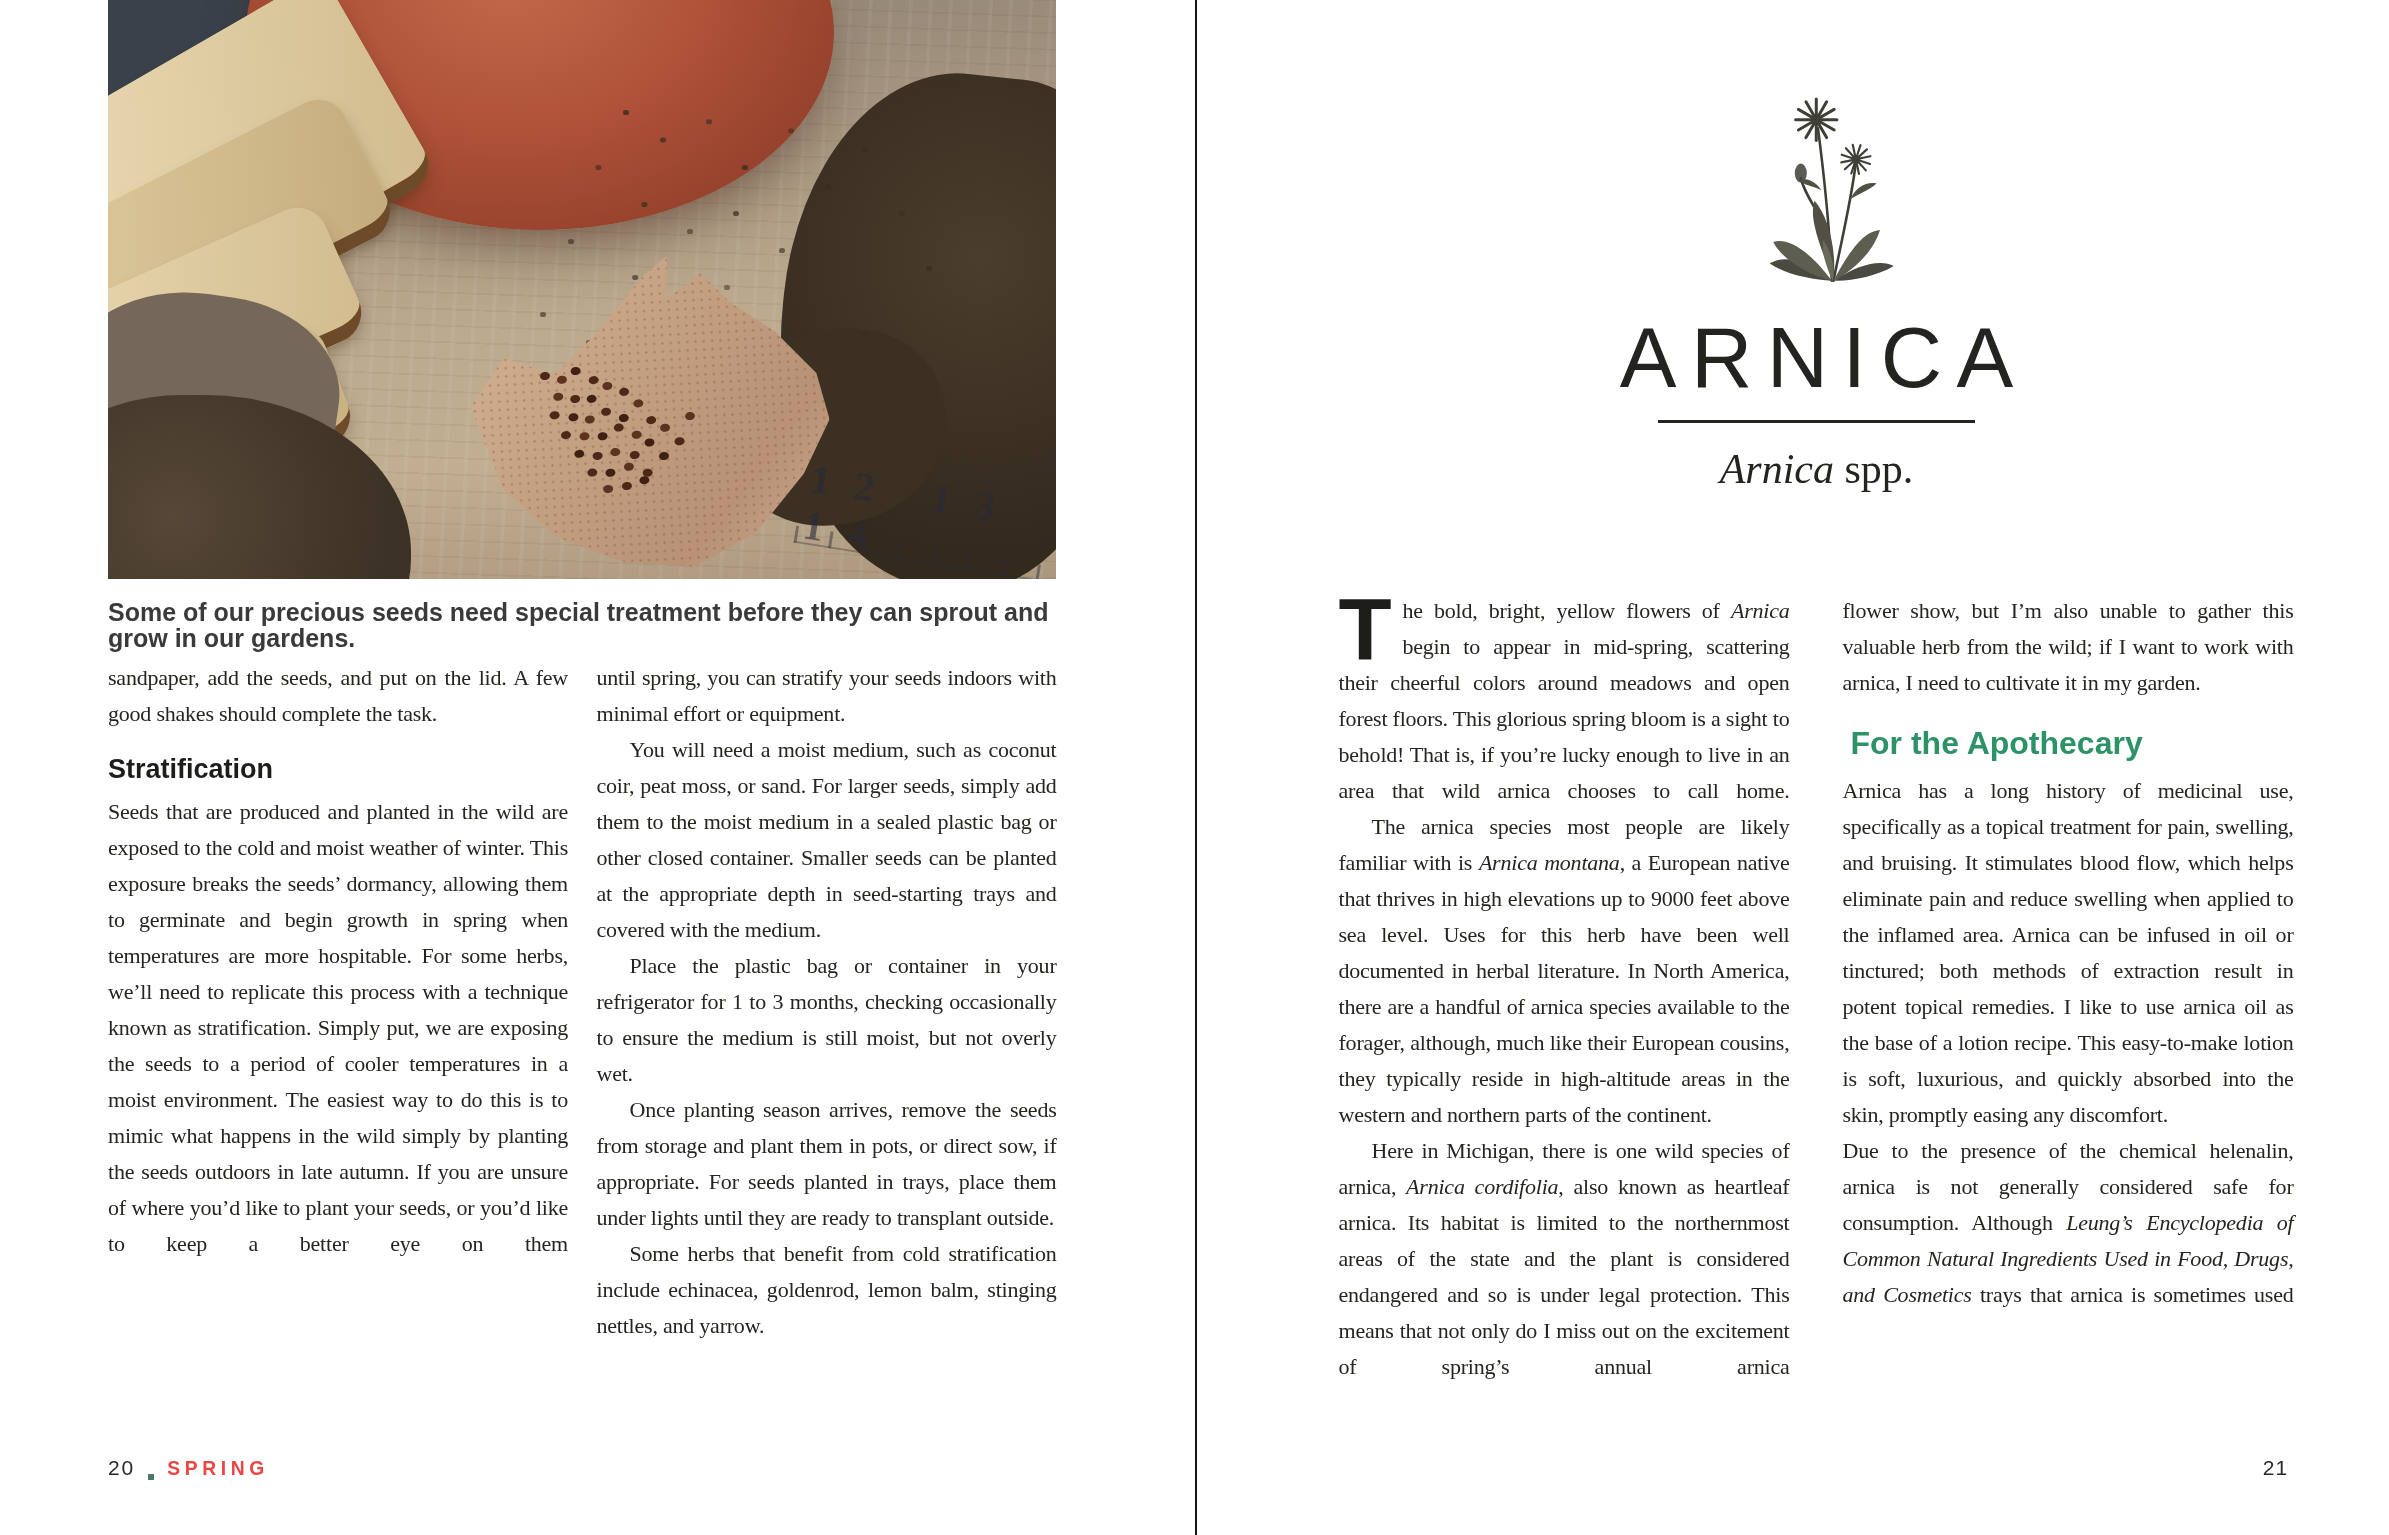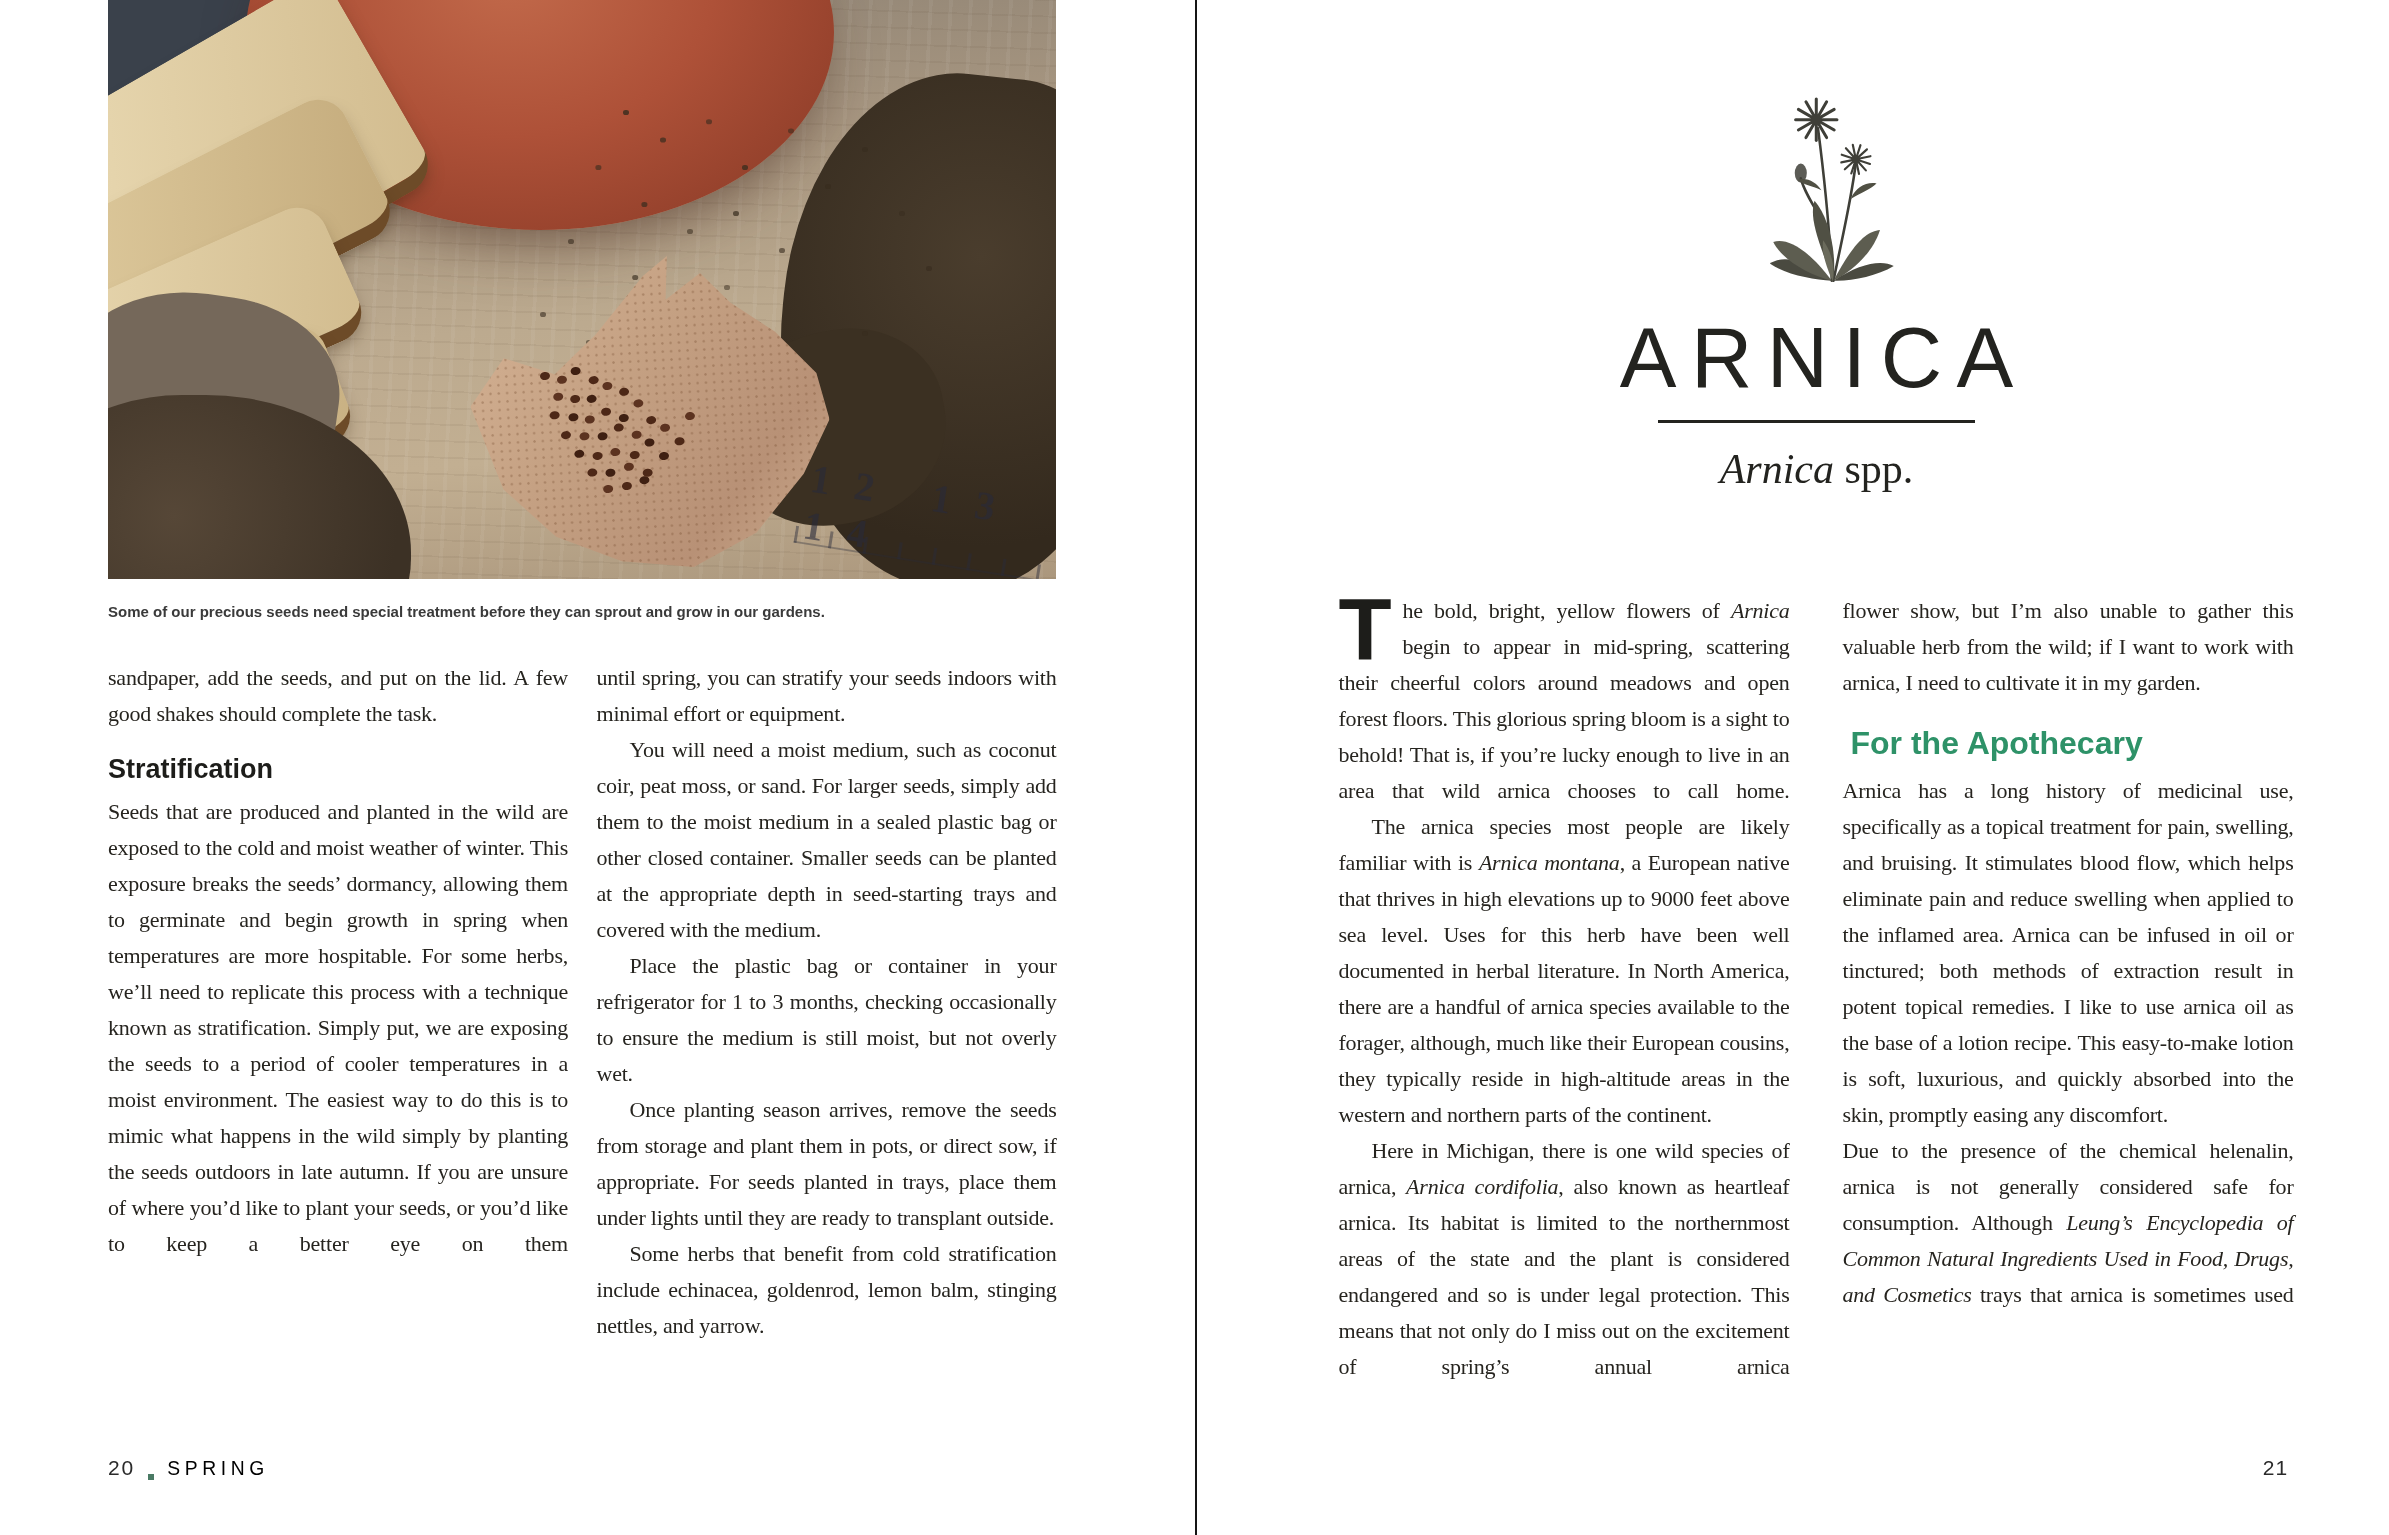--- a/index.html
+++ b/index.html
@@ -53,21 +53,21 @@
       33px 64px 0 #5c3320,51px 66px 0 #3f2012,68px 59px 0 #4d2817,85px 68px 0 #5c3320,101px 55px 0 #4d2817,
       26px 81px 0 #3f2012,44px 85px 0 #4d2817,62px 83px 0 #5c3320,81px 88px 0 #4d2817,97px 77px 0 #3f2012,
       114px 64px 0 #5c3320,37px 101px 0 #4d2817,55px 103px 0 #3f2012,74px 99px 0 #5c3320,92px 107px 0 #4d2817,
       110px 92px 0 #3f2012,51px 119px 0 #5c3320,70px 118px 0 #4d2817,88px 114px 0 #3f2012,127px 79px 0 #4d2817,140px 55px 0 #5c3320;}
   .ruler-numbers{position:absolute;left:698px;top:474px;transform:rotate(9deg);
     font-family:"Liberation Serif",serif;font-size:40px;font-weight:700;letter-spacing:24px;color:rgba(40,42,58,.6);}
   .ruler-ticks{position:absolute;left:685px;top:548px;width:285px;height:14.7px;transform:rotate(9deg);
     background:repeating-linear-gradient(90deg,rgba(40,42,58,.45) 0 2.8px,transparent 2.8px 35px);border-bottom:2.8px solid rgba(40,42,58,.35);}
 
   .caption{position:absolute;top:599px;left:108px;width:949px;margin:0;
-    font-family:"Liberation Sans",sans-serif;font-weight:700;font-size:15px;line-height:26px;color:#3a3a3a;}
+    font-family:"Liberation Sans",sans-serif;font-weight:700;font-size:25px;line-height:26px;color:#3a3a3a;}
 
   .cols{position:absolute;display:flex;}
   .page-left .cols{top:654px;left:108px;gap:28.5px;margin-top:6px;}
   .page-left .col{width:460px;}
   .page-right .cols{top:593px;left:142px;gap:53px;}
   .page-right .col{width:451px;}
 
   p.body{margin:0;font-size:22px;line-height:36px;letter-spacing:-0.01em;color:#26241f;
     text-align:justify;}
   p.ind{text-indent:33px;}
@@ -75,21 +75,21 @@
   .strat-heading{margin:22px 0 9.2px;font-family:"Liberation Sans",sans-serif;font-weight:700;
     font-size:27px;color:#1d1d1a;}
   .green-heading{margin:24px 8px 11px;font-family:"Liberation Sans",sans-serif;font-weight:700;
     font-size:32px;color:#2e9268;}
   .dropcap{float:left;font-family:"Liberation Sans",sans-serif;font-weight:700;font-size:87px;
     line-height:68px;margin:1.8px 11px 0 0;color:#1d1d1a;}
 
   .footer-left{position:absolute;left:108px;bottom:56px;font-family:"Liberation Sans",sans-serif;
     font-size:21px;color:#2a2a2a;letter-spacing:1.8px;display:flex;align-items:flex-end;}
   .footer-dot{display:inline-block;width:6.4px;height:6.4px;background:#4a7a64;margin:0 13px;}
-  .footer-section{color:#000000;font-weight:400;font-size:19.3px;letter-spacing:4.6px;}
+  .footer-section{color:#ef4444;font-weight:700;font-size:19.3px;letter-spacing:4.6px;}
   .footer-right{position:absolute;right:101px;bottom:56px;font-family:"Liberation Sans",sans-serif;
     font-size:21px;color:#2a2a2a;letter-spacing:0.9px;}
 
   
   .chapter-head{position:absolute;top:87px;left:142px;width:956px;text-align:center;}
   .plant-svg{display:inline-block;transform:translateX(16.5px);}
   .chapter-title{margin:26px 0 0;font-family:"Liberation Sans",sans-serif;font-weight:300;
     font-size:85px;line-height:85px;letter-spacing:0.17em;text-indent:0.17em;color:#23231f;}
   .title-rule{width:317px;height:2.8px;background:#23231f;margin:20px auto 0;}
   .species{margin:22px 0 0;font-size:42px;color:#23231f;}

